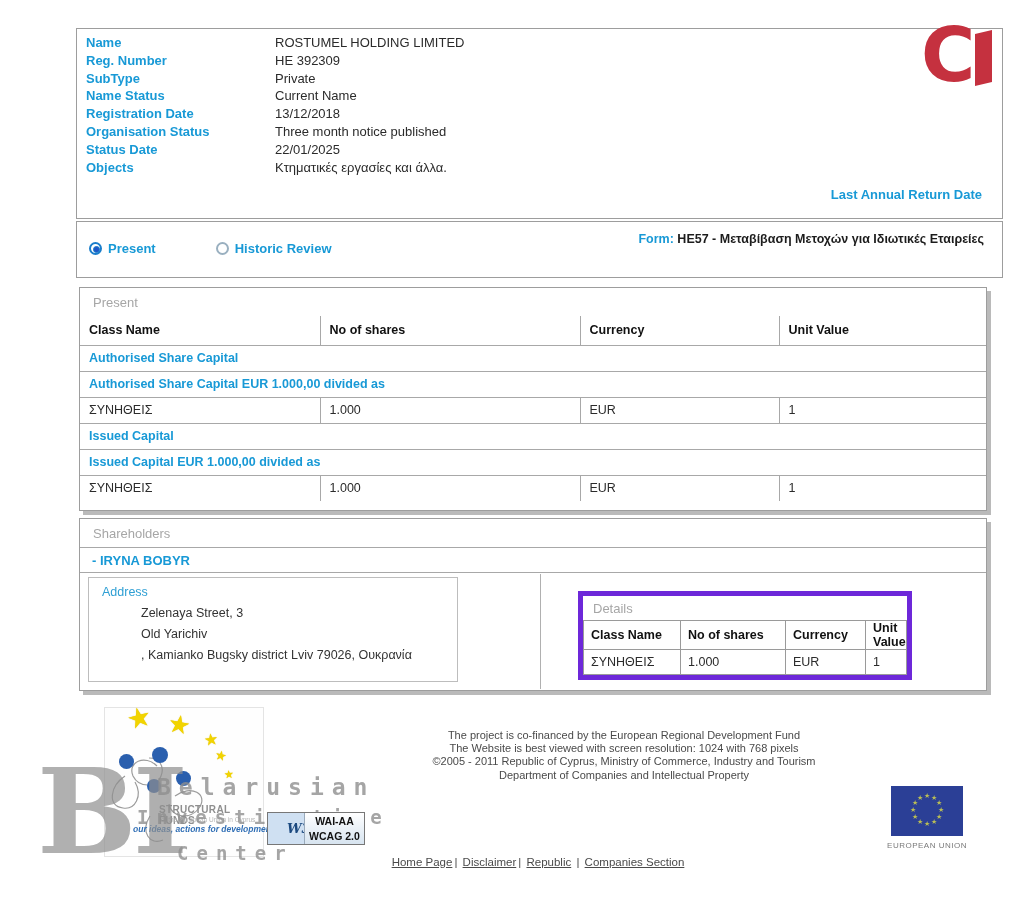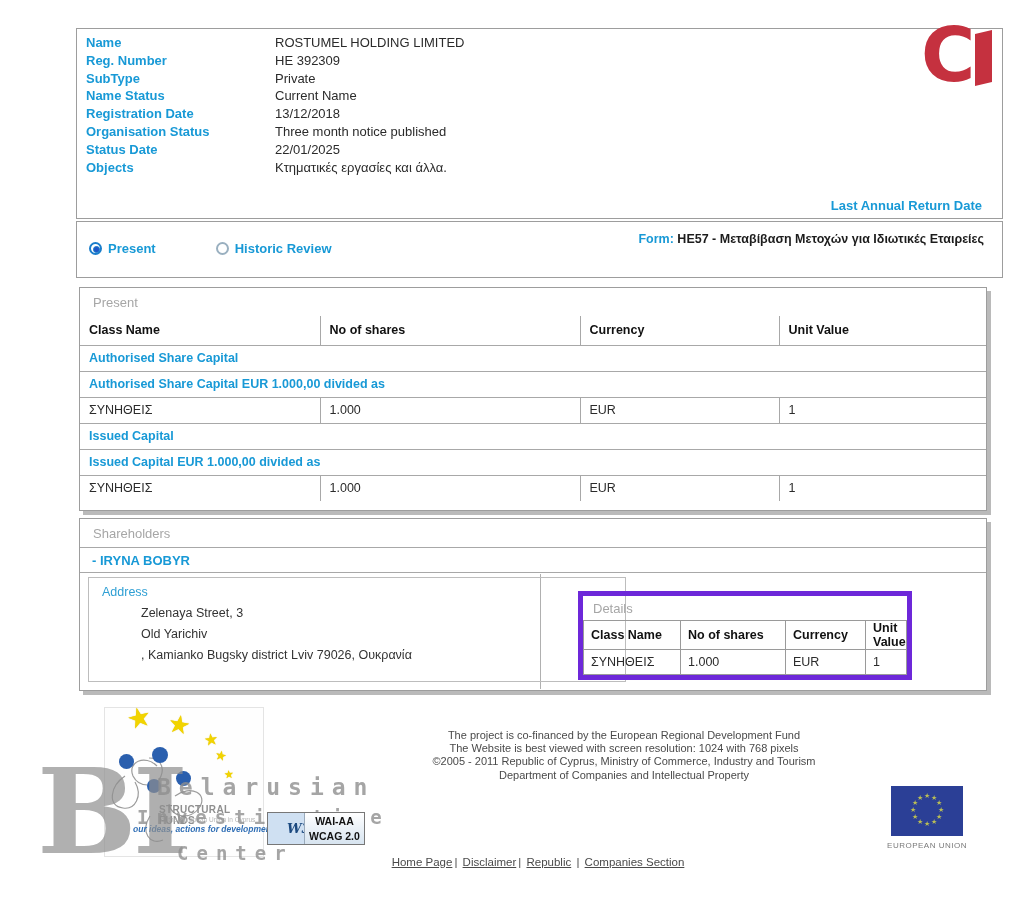--- a/index.html
+++ b/index.html
@@ -7,21 +7,21 @@
     font-family:"Liberation Sans", sans-serif; }
   .page { position:relative; width:1024px; height:899px;margin-left:19px; }
 
   
   .box { position:absolute; border:1px solid #9d9d9d; background:#fff; }
   .box1 { left:57px; top:28px; width:927px; height:191px; }
   .frow { display:flex; line-height:17.8px; padding-left:9px; }
   .frows { padding-top:5px; }
   .flabel { width:189px; color:#1899d6; font-weight:bold; font-size:13px; }
   .fvalue { color:#2b2b2b; font-size:13px; }
-  .lard { position:absolute; right:20px; bottom:5px; color:#1899d6; font-weight:bold; font-size:13px; }
+  .lard { position:absolute; right:20px; bottom:16px; color:#1899d6; font-weight:bold; font-size:13px; }
 
   
   .box2 { left:57px; top:221px; width:927px; height:57px; }
   .radios { position:absolute; left:12px; top:19px; display:flex; gap:60px; }
   .radio { display:flex; align-items:center; gap:6px; cursor:pointer; }
   .rb { width:13px; height:13px; border-radius:50%; border:2px solid #9ab0c0; background:#fff; display:inline-block; position:relative; }
   .rb.selected { border-color:#1a7ecb; }
   .rb.selected::after { content:""; position:absolute; left:2px; top:2px; width:5px; height:5px; border:1px solid #1a7ecb; border-radius:50%; background:#1f55c8; }
   .rlabel { color:#1899d6; font-weight:bold; font-size:13px; }
   .ctl-right { position:absolute; right:18px; top:8px; text-align:right; font-size:12.5px; line-height:18px; }
@@ -41,21 +41,21 @@
   table.grid tr.group td { color:#1899d6; font-weight:bold; border-left:none; border-right:none; }
   table.grid { border-style:hidden; }
   table.grid th, table.grid td { border-left:1px solid #a8a8a8; }
   table.grid tr th:first-child, table.grid tr td:first-child { border-left:none; }
   .c1{width:240px}.c2{width:260px}.c3{width:199px}
 
   .sh-name { position:absolute; left:0; top:28px; width:100%; height:26px; line-height:26px;
     border-top:1px solid #a8a8a8; border-bottom:1px solid #a8a8a8; color:#1899d6; font-weight:bold;
     font-size:13px; padding-left:12px; }
   .sh-divider { position:absolute; left:460px; top:55px; bottom:1px; border-left:1px solid #b0b0b0; }
-  .addr-box { position:absolute; left:8px; top:58px; width:538px; height:105px; border:1px solid #bdbdbd; }
+  .addr-box { position:absolute; left:8px; top:58px; width:370px; height:105px; border:1px solid #bdbdbd; }
   .addr-legend { color:#2e9fd4; font-size:12.5px; padding:7px 0 4px 13px; }
   .addr-line { padding-left:52px; line-height:21px; font-size:12.5px; color:#333; }
   .details-fs { position:absolute; left:498px; top:72px; width:334px; border:5px solid #6d28d9; }
   .details-fs .legend { padding:5px 0 4px 10px; }
   table.dgrid { border-collapse:collapse; font-size:12.5px; color:#2b2b2b; width:100%; }
   table.dgrid th, table.dgrid td { border:1px solid #9a9a9a; height:25px; padding-left:7px; text-align:left; }
   table.dgrid th { font-weight:bold; color:#111; }
   .d1{width:97px}.d2{width:105px}.d3{width:80px}
 
   

